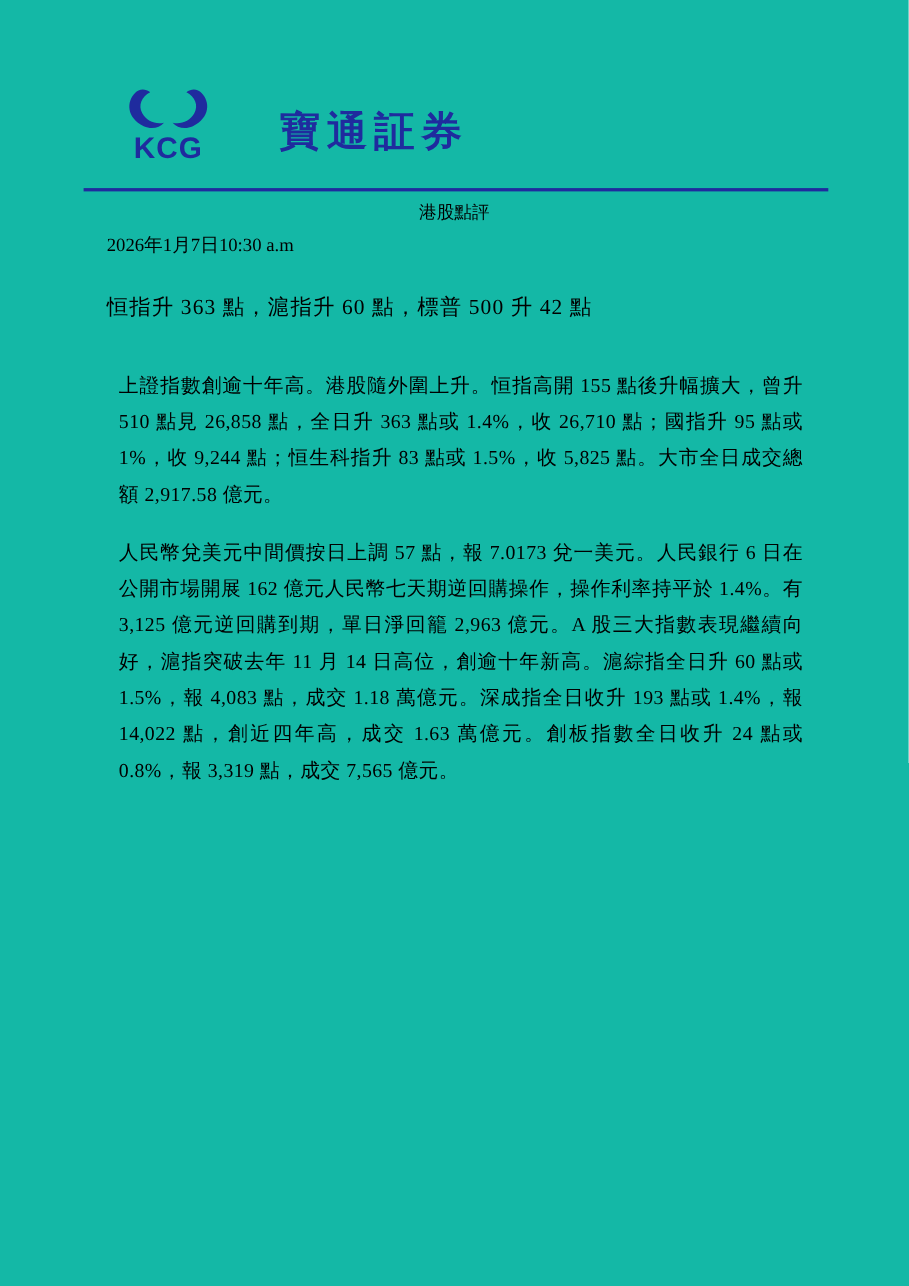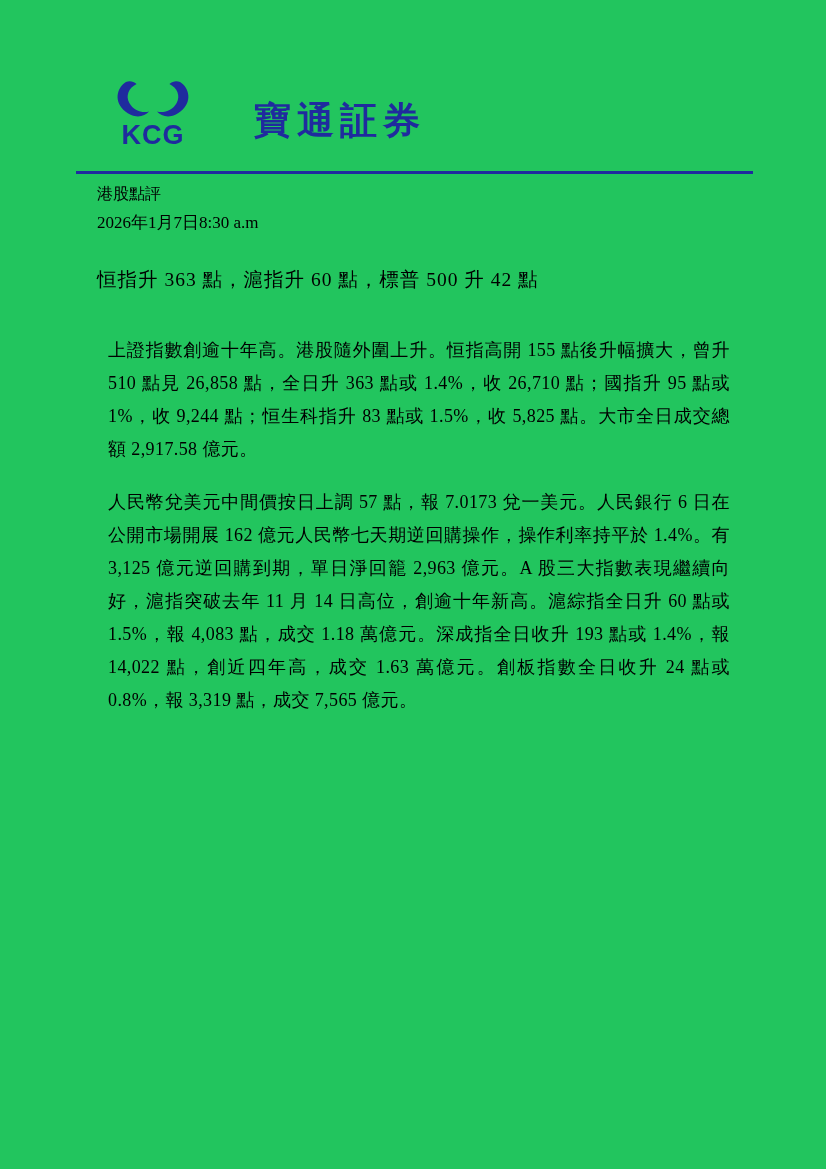--- a/index.html
+++ b/index.html
@@ -10,21 +10,21 @@
     height: 1169px;
     background: #ffffff;
     font-family: "Liberation Serif", "DejaVu Serif", serif;
     color: #000000;
     overflow: hidden;
   }
   .page {
     position: relative;
     width: 826px;
     height: 1169px;
-    background: #22c55e;
+    background: #14b8a6;
   }
   
   .letterhead {
     display: flex;
     align-items: center;
     padding: 78px 76px 0 110px;
   }
   .logo {
     width: 86px;
     display: flex;
@@ -54,20 +54,21 @@
   .rule {
     margin: 22px 73px 0 76px;
     height: 3px;
     background: var(--brand);
   }
   
   .meta { margin: 8px 97px 0 97px; }
   .meta-section {
     font-size: 16px;
     line-height: 24px;
+    text-align: center;
   }
   .meta-date {
     font-size: 17px;
     line-height: 26px;
     margin-top: 4px;
   }
   
   .content { margin: 0 96px 0 97px; }
   .article-title {
     margin: 30px 0 0 0;
@@ -104,21 +105,21 @@
       </span>
       <div class="logo-text">KCG</div>
     </div>
     <h1 class="brand">寶通証券</h1>
   </header>
 
   <div class="rule"></div>
 
   <div class="meta">
     <div class="meta-section">港股點評</div>
-    <div class="meta-date">2026年1月7日8:30 a.m</div>
+    <div class="meta-date">2026年1月7日10:30 a.m</div>
   </div>
 
   <main class="content">
     <h2 class="article-title">恒指升 363 點，滬指升 60 點，標普 500 升 42 點</h2>
     <div class="body-text">
       <p>上證指數創逾十年高。港股隨外圍上升。恒指高開 155 點後升幅擴大，曾升 510 點見 26,858 點，全日升 363 點或 1.4%，收 26,710 點；國指升 95 點或 1%，收 9,244 點；恒生科指升 83 點或 1.5%，收 5,825 點。大市全日成交總額 2,917.58 億元。</p>
       <p>人民幣兌美元中間價按日上調 57 點，報 7.0173 兌一美元。人民銀行 6 日在公開市場開展 162 億元人民幣七天期逆回購操作，操作利率持平於 1.4%。有 3,125 億元逆回購到期，單日淨回籠 2,963 億元。A 股三大指數表現繼續向好，滬指突破去年 11 月 14 日高位，創逾十年新高。滬綜指全日升 60 點或 1.5%，報 4,083 點，成交 1.18 萬億元。深成指全日收升 193 點或 1.4%，報 14,022 點，創近四年高，成交 1.63 萬億元。創板指數全日收升 24 點或 0.8%，報 3,319 點，成交 7,565 億元。</p>
     </div>
   </main>
 

